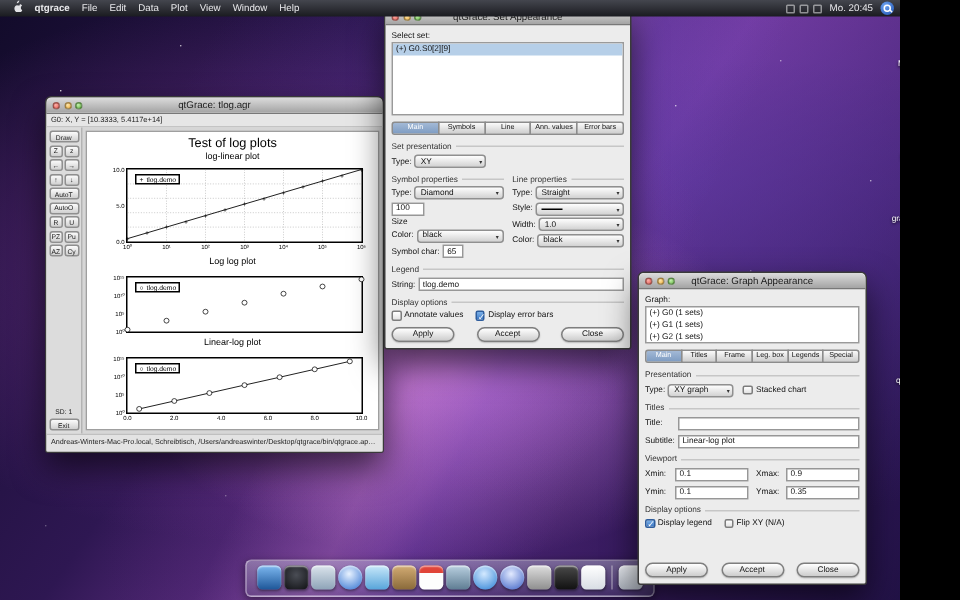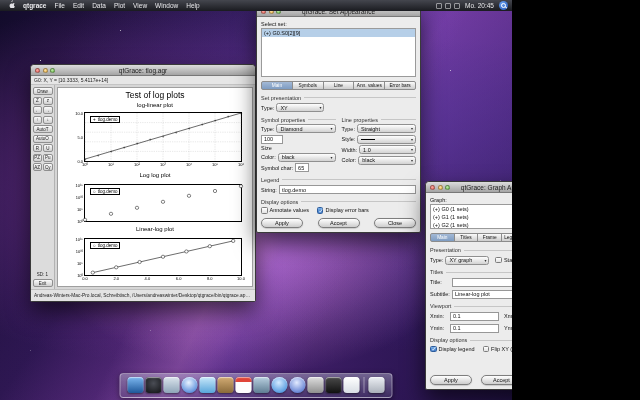--- a/index.html
+++ b/index.html
@@ -1,17 +1,17 @@
 <!DOCTYPE html>
 <html><head>
 <meta charset="utf-8">
 <style>
 *{box-sizing:border-box;margin:0;padding:0}
 html,body{background:#000}
-.screen{position:relative;width:512px;height:400px;overflow:hidden;font-family:"Liberation Sans",sans-serif;
+.screen{position:relative;width:600px;height:400px;overflow:hidden;font-family:"Liberation Sans",sans-serif;
  background:
   radial-gradient(ellipse 300px 180px at 50% 62%, rgba(236,150,240,.55), rgba(236,150,240,0) 70%),
   radial-gradient(ellipse 420px 260px at 30% 45%, rgba(160,70,190,.5), rgba(160,70,190,0) 70%),
   radial-gradient(ellipse 500px 320px at 78% 30%, rgba(90,60,170,.55), rgba(90,60,170,0) 72%),
   radial-gradient(ellipse 600px 400px at 85% 85%, rgba(40,20,80,.8), rgba(40,20,80,0) 75%),
   linear-gradient(125deg,#120b2a 0%,#2e1752 35%,#7a3b9e 58%,#4a2372 78%,#190f38 100%); padding-left: 41px;}
 .streak{position:absolute;inset:0;background:linear-gradient(115deg,transparent 40%,rgba(255,170,255,.2) 50%,rgba(140,90,230,.16) 57%,transparent 68%)}
 .stars{position:absolute;top:0;left:0;width:1px;height:1px;border-radius:50%;
  box-shadow:40px 60px #fff,120px 30px rgba(255,255,255,.8),200px 90px rgba(255,255,255,.6),320px 50px rgba(255,255,255,.9),90px 150px rgba(255,255,255,.5),260px 140px rgba(255,255,255,.7),380px 110px rgba(255,255,255,.5),450px 70px rgba(255,255,255,.8),520px 40px rgba(255,255,255,.6),580px 120px rgba(255,255,255,.7),610px 200px rgba(255,255,255,.5),500px 180px rgba(255,255,255,.4),50px 250px rgba(255,255,255,.5),150px 330px rgba(255,255,255,.4),540px 320px rgba(255,255,255,.5),600px 30px #fff,30px 350px rgba(255,255,255,.35)}
 

